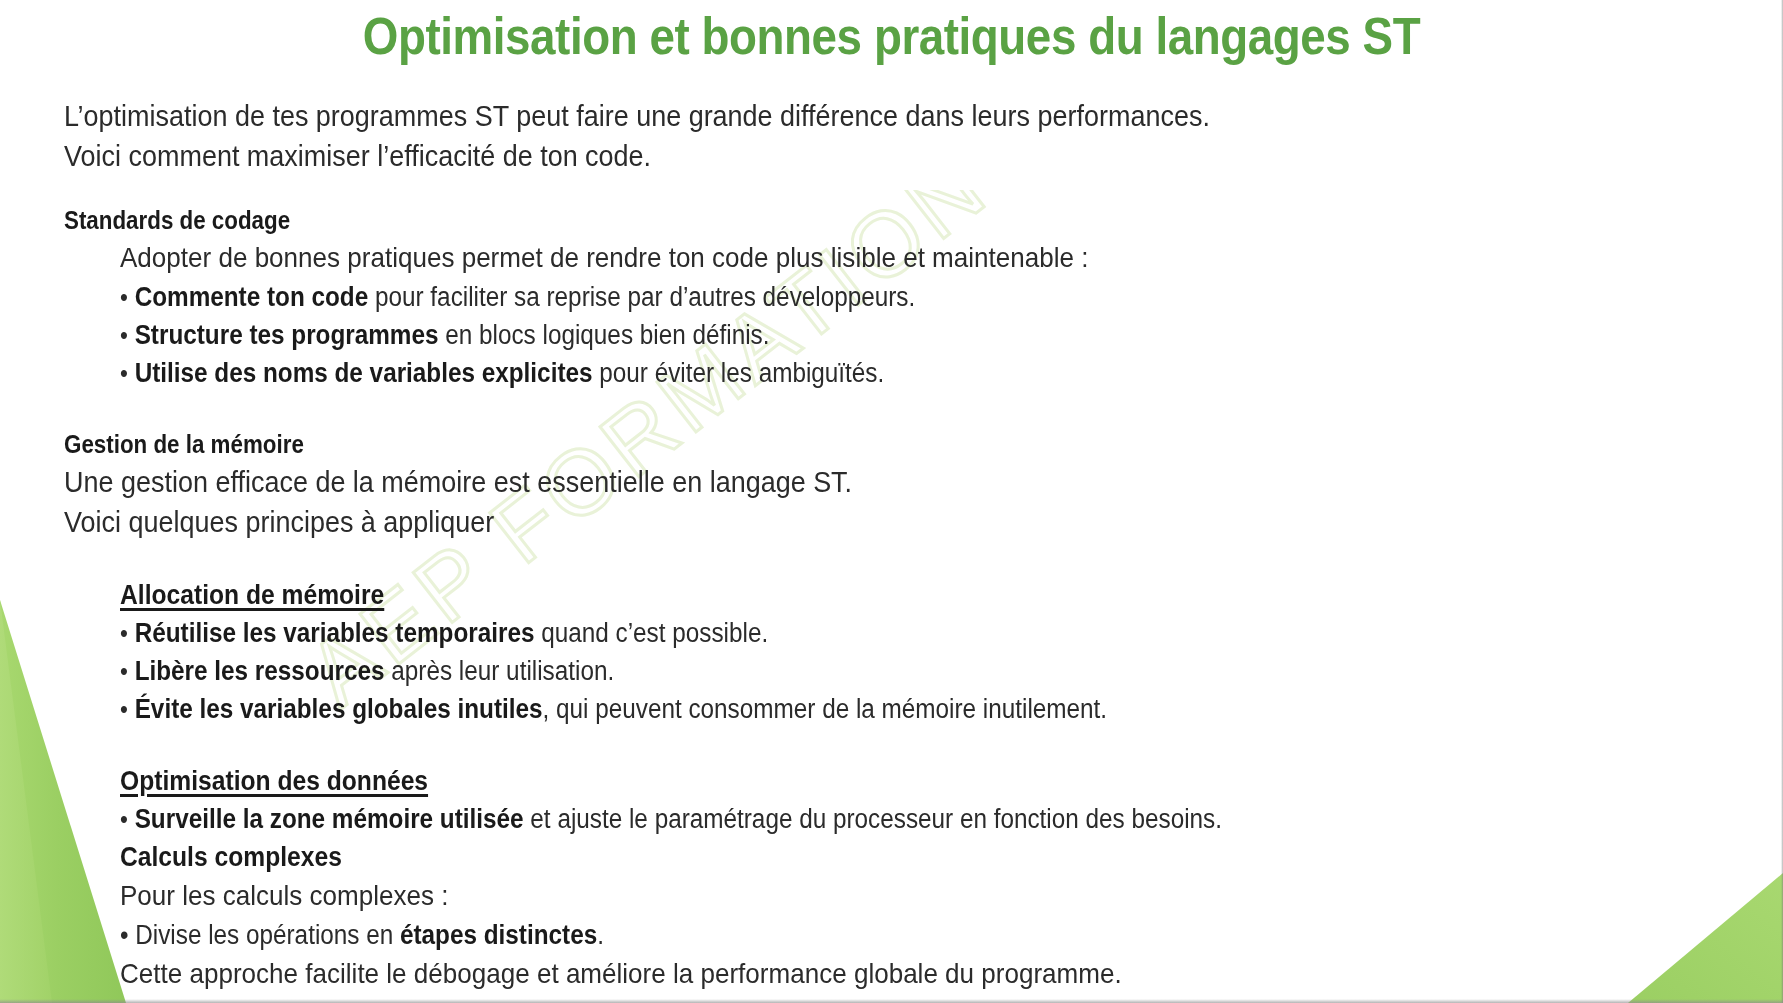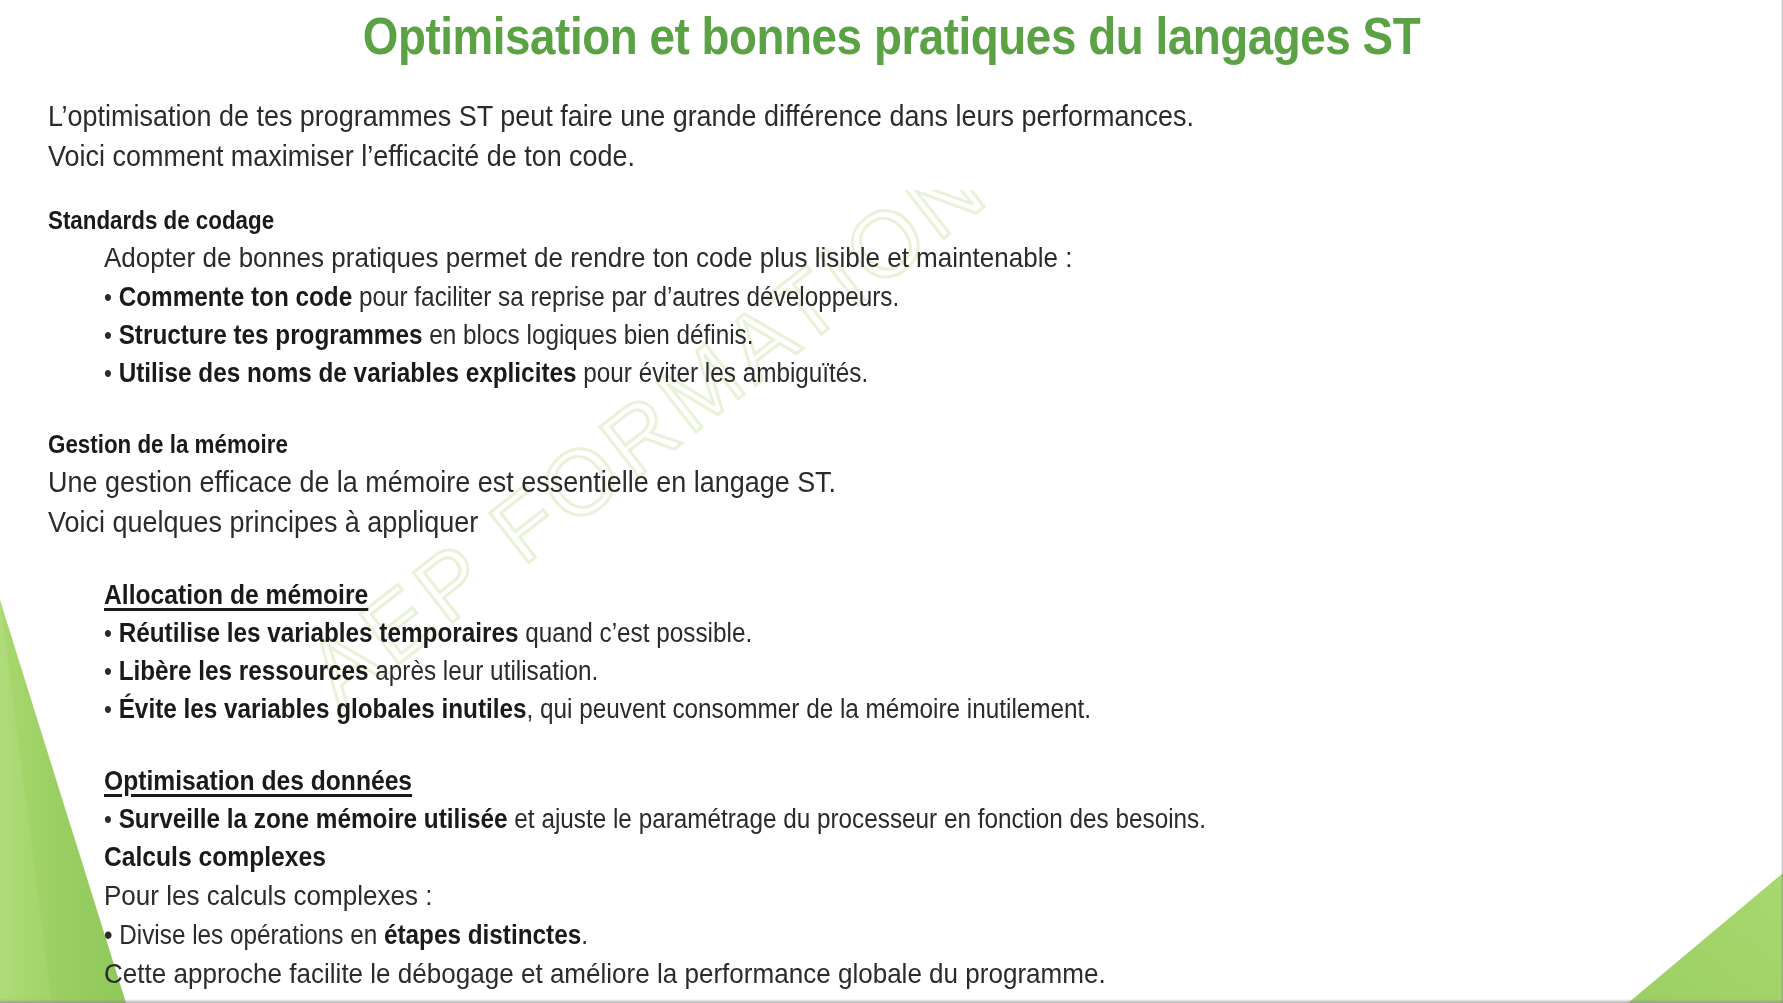--- a/index.html
+++ b/index.html
@@ -99,21 +99,21 @@
     font-weight: bold;
     font-size: 52px;
     letter-spacing: -0.5px;
     transform: scaleX(0.88);
     transform-origin: center top;
     white-space: nowrap;
   }
 
   .body-block {
     position: absolute;
-    left: 48px;
+    left: 64px;
     top: 96px;
     width: 1660px;
   }
 
   
   .ln {
     color: #2b2b2b;
     font-family: "Liberation Sans", sans-serif;
     font-size: 28px;
     line-height: 40px;

